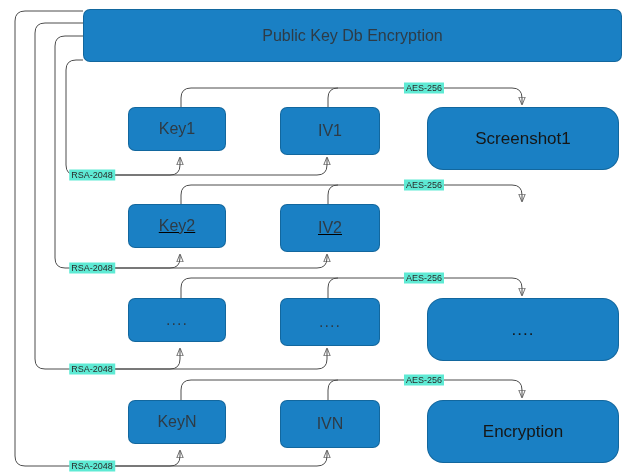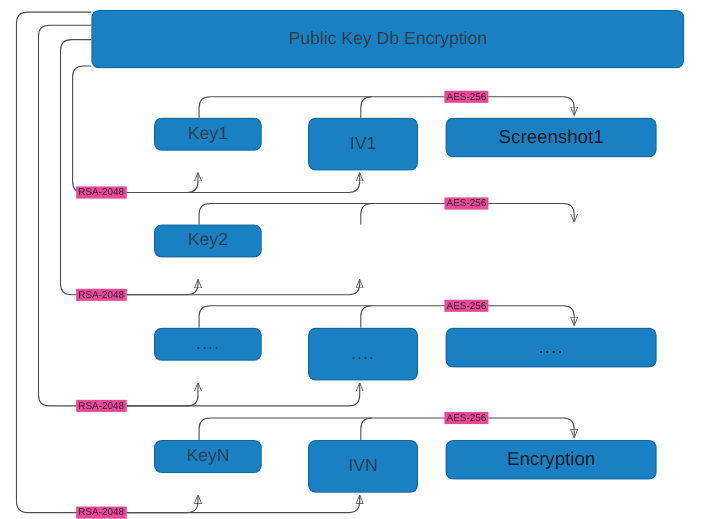--- a/index.html
+++ b/index.html
@@ -33,31 +33,31 @@
   }
   .node span {
     color: var(--node-text, #2e3b46);
     font-size: 16px;
     white-space: nowrap;
   }
   .node.header { left: 83px; top: 9px; width: 539px; height: 53px; }
   .node.header span { font-size: 16px; }
   .node.shot span { color: var(--screenshot-text, #161616); font-size: 17px; }
   .node.dots span { letter-spacing: 1px; }
-  .col-key  { left: 140px; width: 98px;  height: 30px; }
+  .col-key  { left: 128px; width: 98px;  height: 44px; }
   .col-iv   { left: 280px; width: 100px; height: 48px; text-align: right; }
-  .col-shot { left: 405px; width: 192px; height: 36px; }
+  .col-shot { left: 427px; width: 192px; height: 63px; border-radius: 16px; }
   .row1 { top: 107px; }
-  .row2 { top: 204px; }
+  .row2 { top: 204px; text-decoration: underline; }
   .row3 { top: 298px; }
   .row4 { top: 400px; }
   .edge-label {
     position: absolute;
     transform: translate(-50%, -50%);
-    background: #ec4899;
+    background: #5eead4;
     color: var(--edge-label-text, #2b2b2b);
     font-size: 9px;
     line-height: 11px;
     padding: 0 2px;
     white-space: nowrap;
   }
 </style>
 </head>
 <body>
 
@@ -105,20 +105,23 @@
   <div class="node col-iv row1">
     <span>IV1</span>
   </div>
   <div class="node col-shot shot row1">
     <span>Screenshot1</span>
   </div>
 
   <div class="node col-key row2">
     <span>Key2</span>
   </div>
+  <div class="node col-iv row2">
+    <span>IV2</span>
+  </div>
 
   <div class="node col-key dots row3">
     <span>....</span>
   </div>
   <div class="node col-iv dots row3">
     <span>....</span>
   </div>
   <div class="node col-shot shot dots row3">
     <span>....</span>
   </div>

